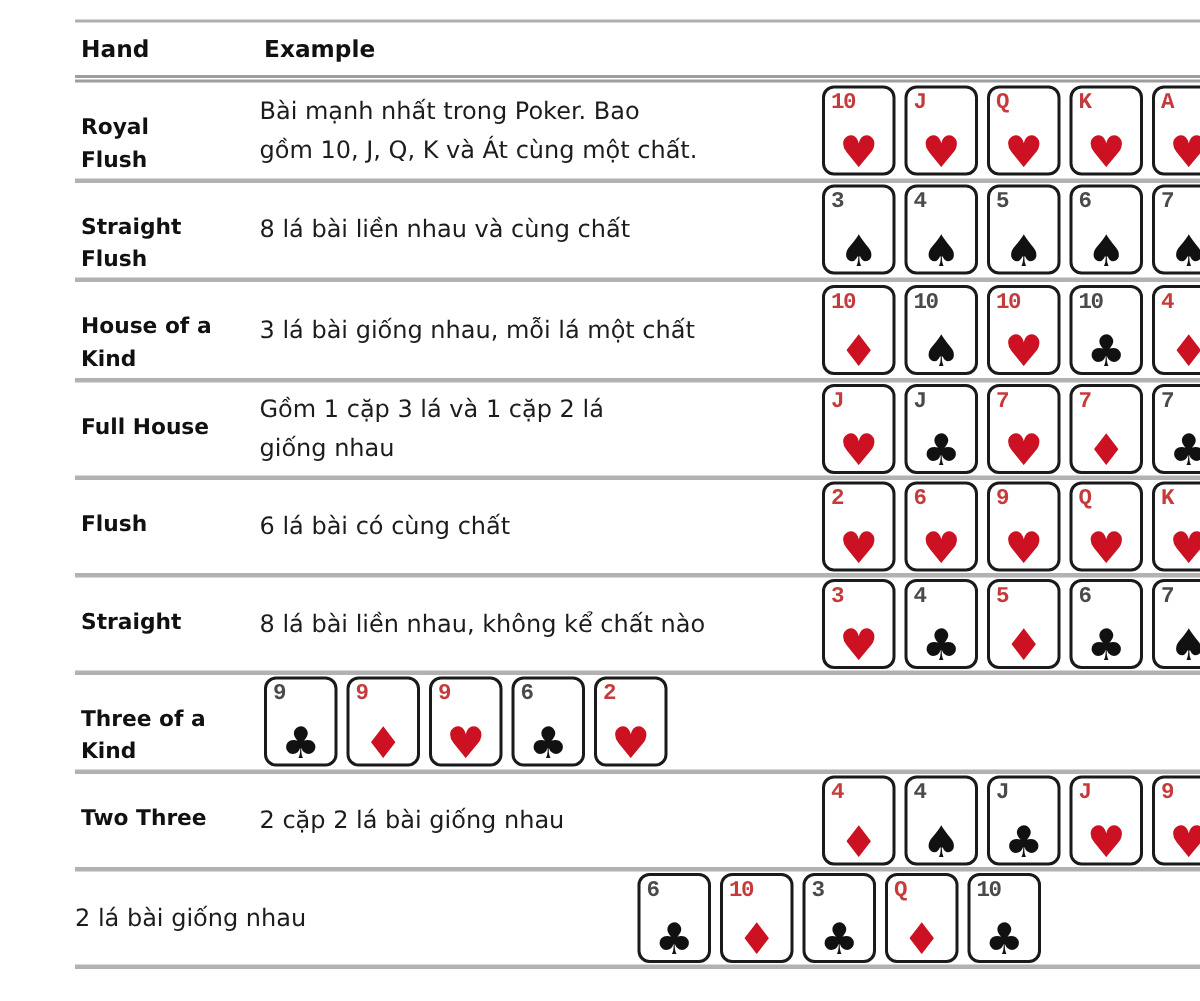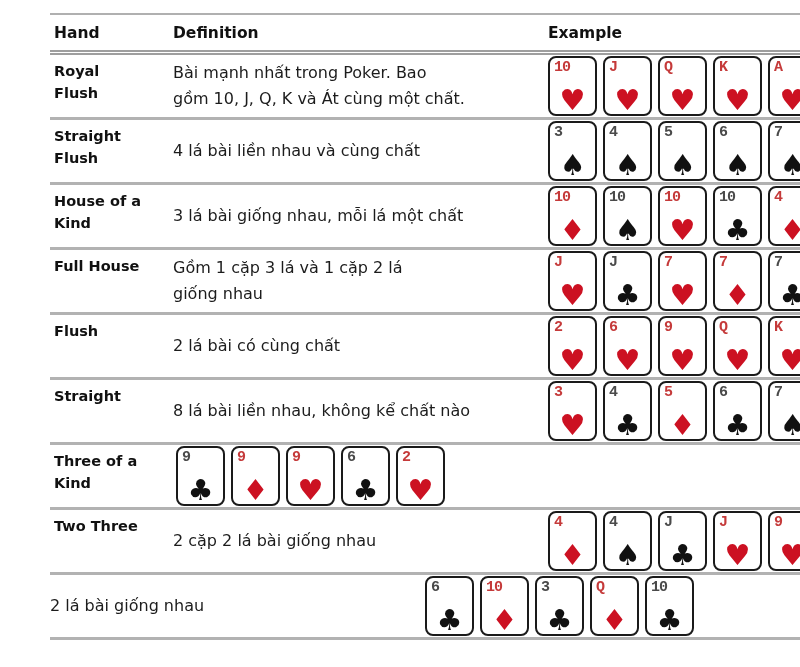--- a/index.html
+++ b/index.html
@@ -38,21 +38,21 @@
   }
   .cell-def {
     width: 372px;
     flex: 0 0 372px;
   }
   .cell-ex {
     flex: 1 1 auto;
     padding-left: 3px;
   }
   .row .cell-hand {
-    padding-top: 6px;
+    padding-top: 20px;
     font-weight: bold;
     font-size: 14.5px;
     line-height: 1.5;
     white-space: pre-line;
     color: #111;
   }
   .row .cell-def {
     display: flex;
     align-items: center;
     font-size: 16px;
@@ -93,21 +93,20 @@
     font-size: 29px;
     line-height: 1;
   }
 </style>
 </head>
 <body>
 
 <div class="pokertable">
   <div class="header-row">
     <div class="cell-hand">Hand</div>
-    <div class="cell-def">Definition</div>
     <div class="cell-ex">Example</div>
   </div>
   <div>
       <div class="row">
         <div class="cell-hand">Royal
 Flush</div>
         <div class="cell-def">Bài mạnh nhất trong Poker. Bao
 gồm 10, J, Q, K và Át cùng một chất.</div>
         <div class="cell-ex">
           <div class="card">
@@ -128,21 +127,21 @@
           </div>
           <div class="card">
             <span class="rank" style="color: rgb(197, 58, 58);">A</span>
             <span class="suit" style="color: rgb(204, 17, 34);">♥</span>
           </div>
         </div>
       </div>
       <div class="row">
         <div class="cell-hand">Straight
 Flush</div>
-        <div class="cell-def">4 lá bài liền nhau và cùng chất</div>
+        <div class="cell-def">8 lá bài liền nhau và cùng chất</div>
         <div class="cell-ex">
           <div class="card">
             <span class="rank" style="color: rgb(74, 74, 74);">3</span>
             <span class="suit" style="color: rgb(17, 17, 17);">♠</span>
           </div>
           <div class="card">
             <span class="rank" style="color: rgb(74, 74, 74);">4</span>
             <span class="suit" style="color: rgb(17, 17, 17);">♠</span>
           </div>
           <div class="card">
@@ -208,21 +207,21 @@
             <span class="suit" style="color: rgb(204, 17, 34);">♦</span>
           </div>
           <div class="card">
             <span class="rank" style="color: rgb(74, 74, 74);">7</span>
             <span class="suit" style="color: rgb(17, 17, 17);">♣</span>
           </div>
         </div>
       </div>
       <div class="row">
         <div class="cell-hand">Flush</div>
-        <div class="cell-def">2 lá bài có cùng chất</div>
+        <div class="cell-def">6 lá bài có cùng chất</div>
         <div class="cell-ex">
           <div class="card">
             <span class="rank" style="color: rgb(197, 58, 58);">2</span>
             <span class="suit" style="color: rgb(204, 17, 34);">♥</span>
           </div>
           <div class="card">
             <span class="rank" style="color: rgb(197, 58, 58);">6</span>
             <span class="suit" style="color: rgb(204, 17, 34);">♥</span>
           </div>
           <div class="card">

